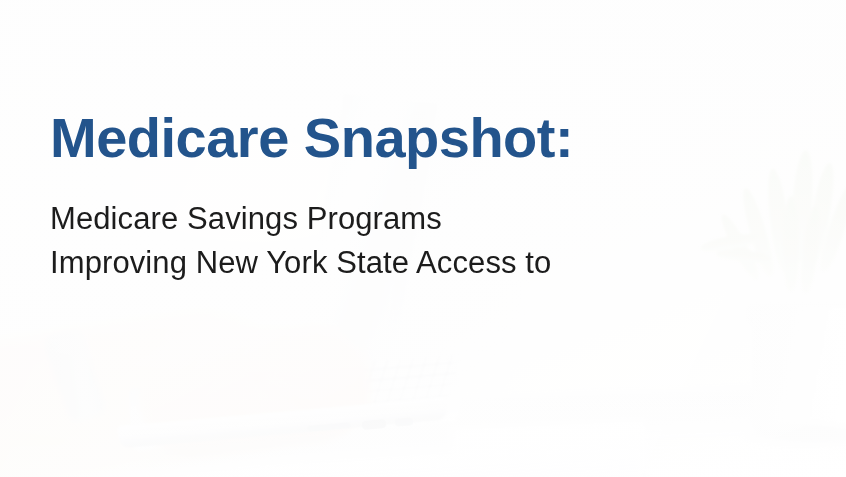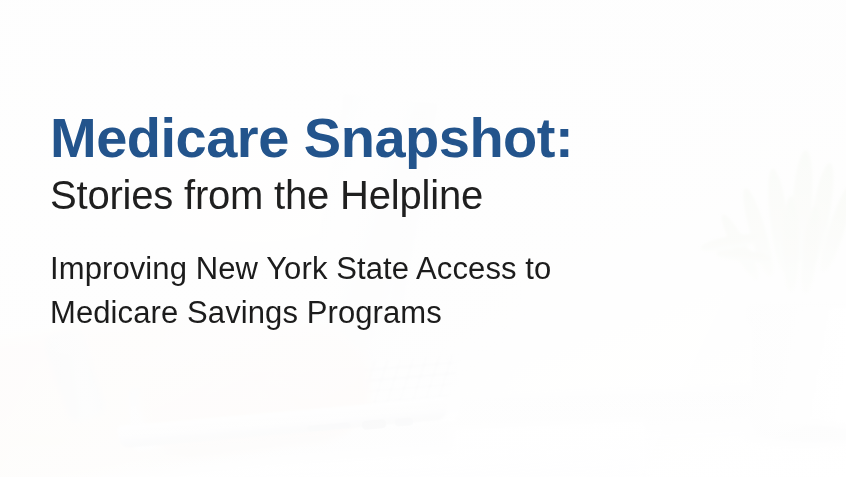--- a/index.html
+++ b/index.html
@@ -331,20 +331,19 @@
     <div class="pot-rim"></div>
     <div class="pot"></div>
     <div class="pot-shadow"></div>
 
     <div class="wash"></div>
     <div class="wash2"></div>
   </div>
 
   <div class="text-block">
     <h1 class="headline">Medicare Snapshot:</h1>
-    <h2 class="subhead">Stories from the Helpline</h2>
     <p class="tagline">
+      <span>Medicare Savings Programs</span>
       <span>Improving New York State Access to</span>
-      <span>Medicare Savings Programs</span>
     </p>
   </div>
 
 </div>
 
 </body></html>

